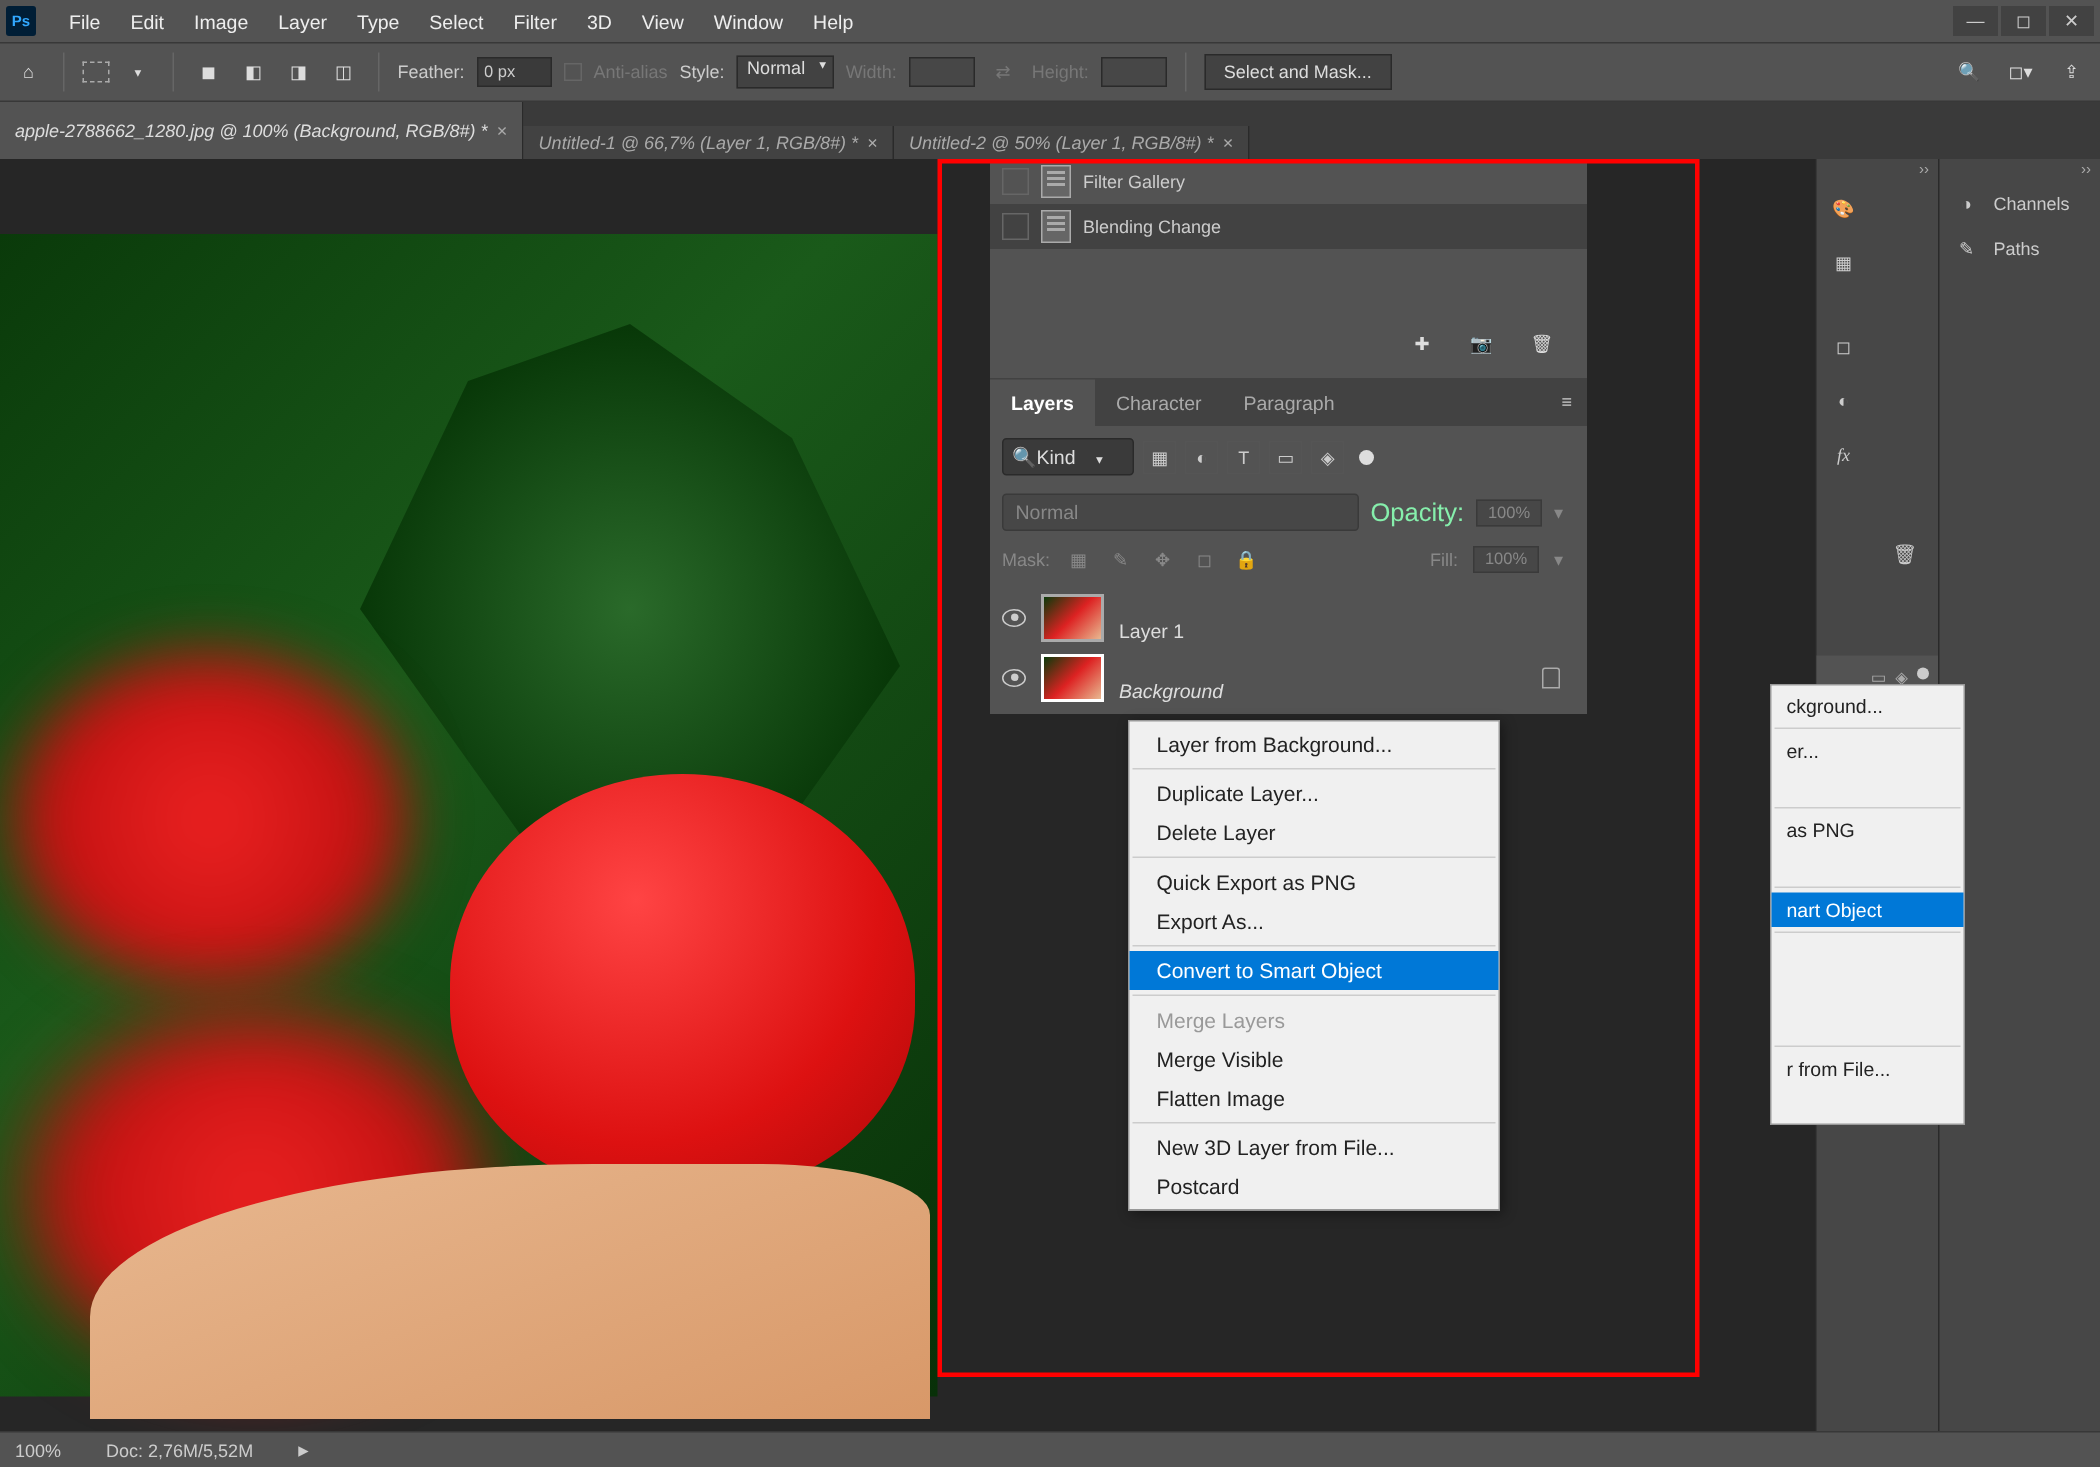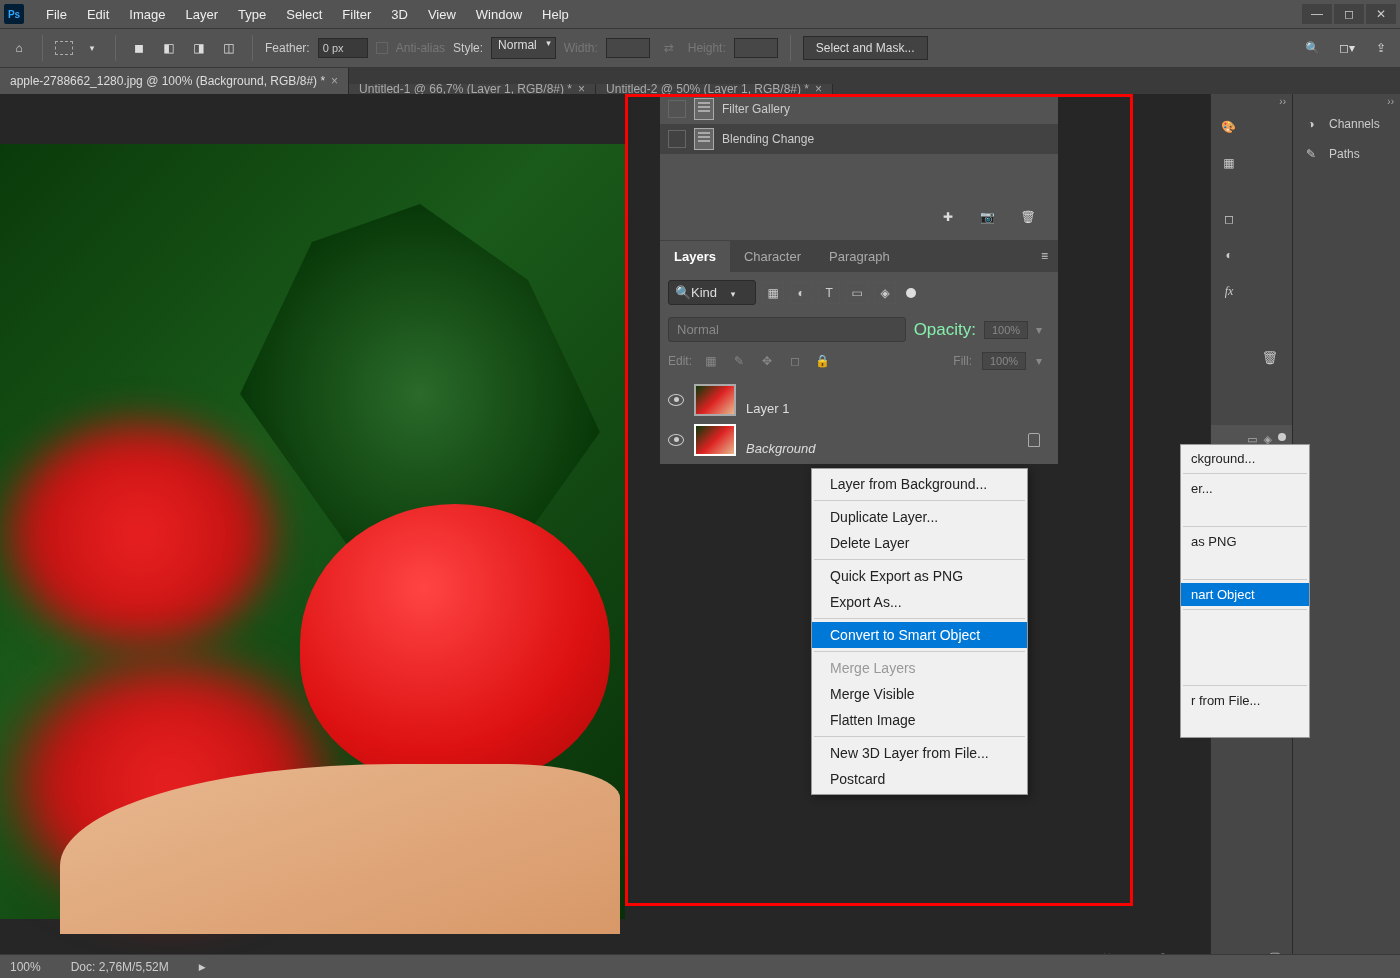--- a/index.html
+++ b/index.html
@@ -17,21 +17,21 @@
 .opt-icon { width: 22px; height: 22px; display: flex; align-items: center; justify-content: center; color: #ddd; }
 .opt-sep { width: 1px; height: 26px; background: #666; margin: 0 4px; }
 .opt-label { color: #ccc; font-size: 12px; }
 .opt-input { background: #3a3a3a; border: 1px solid #2a2a2a; color: #ccc; width: 50px; height: 20px; padding: 0 4px; font-size: 11px; }
 .opt-check { width: 12px; height: 12px; border: 1px solid #666; display: inline-block; }
 .opt-select { background: #424242; border: 1px solid #2a2a2a; color: #ddd; height: 22px; padding: 0 18px 0 6px; position: relative; font-size: 12px; }
 .opt-btn { background: #424242; border: 1px solid #2a2a2a; padding: 4px 12px; color: #ddd; font-size: 12px; }
 .opt-right { margin-left: auto; display: flex; gap: 12px; }
 
 
-.tabsbar { background: #3a3a3a; height: 26px; display: flex; }
+.tabsbar { background: #3a3a3a; height: 38px; display: flex; font-style: italic; }
 .doc-tab { background: #535353; padding: 4px 10px; font-size: 12px; color: #ddd; border-right: 1px solid #2a2a2a; display: flex; align-items: center; gap: 6px; }
 .doc-tab.inactive { background: #424242; color: #aaa; margin-top: 16px; }
 .doc-tab .close-x { font-size: 12px; color: #aaa; }
 
 
 .main { display: flex; height: calc(100% - 28px - 40px - 26px - 24px); background: #262626; position: relative; }
 .canvas-area { flex: 1; position: relative; overflow: hidden; background: #262626; }
 .canvas-image { position: absolute; left: 0; top: 50px; width: 625px; height: 775px; background: linear-gradient(135deg, #0a3a0a 0%, #1a5a1a 40%, #083008 100%); }
 .apple-main { position: absolute; left: 300px; top: 360px; width: 310px; height: 280px; background: radial-gradient(circle at 40% 30%, #ff4444, #dd1111 60%, #aa0808); border-radius: 50% 50% 45% 45%; }
 .apple-blur1 { position: absolute; left: 10px; top: 280px; width: 260px; height: 220px; background: radial-gradient(circle, #ee2222, #aa0808); border-radius: 50%; filter: blur(20px); }
@@ -74,21 +74,21 @@
 .layer-row { display: flex; align-items: center; padding: 4px 8px; gap: 10px; }
 .eye { width: 16px; height: 12px; border: 1px solid #ccc; border-radius: 50%; position: relative; }
 .eye::after { content: ""; position: absolute; left: 5px; top: 2px; width: 5px; height: 5px; background: #ccc; border-radius: 50%; }
 .layer-thumb { width: 42px; height: 32px; background: linear-gradient(135deg, #0a3a0a, #dd2222 50%, #e8b890); border: 2px solid #aaa; }
 .layer-thumb.sel { border: 2px solid #fff; }
 .layer-name { color: #ddd; font-size: 13px; margin-top: 16px; }
 .layer-name.italic { font-style: italic; }
 .lock-icon-sm { margin-left: auto; margin-right: 10px; width: 12px; height: 14px; border: 1px solid #aaa; border-radius: 2px 2px 0 0; }
 
 
-.context-menu { position: absolute; left: 811px; top: 374px; width: 217px; background: #f0f0f0; border: 1px solid #999; box-shadow: 2px 2px 8px rgba(0,0,0,0.4); z-index: 200; padding: 2px 0; }
+.context-menu { position: absolute; left: 752px; top: 374px; width: 248px; background: #f0f0f0; border: 1px solid #999; box-shadow: 2px 2px 8px rgba(0,0,0,0.4); z-index: 200; padding: 2px 0; }
 .ctx-item { padding: 5px 18px; color: #222; font-size: 14px; }
 .ctx-item.disabled { color: #999; }
 .ctx-item.highlighted { background: #0078d7; color: #fff; }
 .ctx-sep { height: 1px; background: #ccc; margin: 3px 2px; }
 
 
 .float-side { position: absolute; left: 996px; top: 0; width: 40px; background: #424242; z-index: 49; }
 .side-icon { width: 40px; height: 40px; display: flex; align-items: center; justify-content: center; color: #ccc; font-size: 16px; }
 
 
@@ -245,21 +245,21 @@
     </div>
 
     <div class="blend-row">
       <div class="blend-select"><span>Normal</span></div>
       <span class="opacity-label">Opacity:</span>
       <span class="opacity-val">100%</span>
       <span class="op-chev">▾</span>
     </div>
 
     <div class="lock-row">
-      <span>Edit:</span>
+      <span>Mask:</span>
       <span class="li">▦</span>
       <span class="li">✎</span>
       <span class="li">✥</span>
       <span class="li">◻</span>
       <span class="li">🔒</span>
       <span style="margin-left:auto">Fill:</span>
       <span class="opacity-val">100%</span>
       <span class="op-chev">▾</span>
     </div>
 

